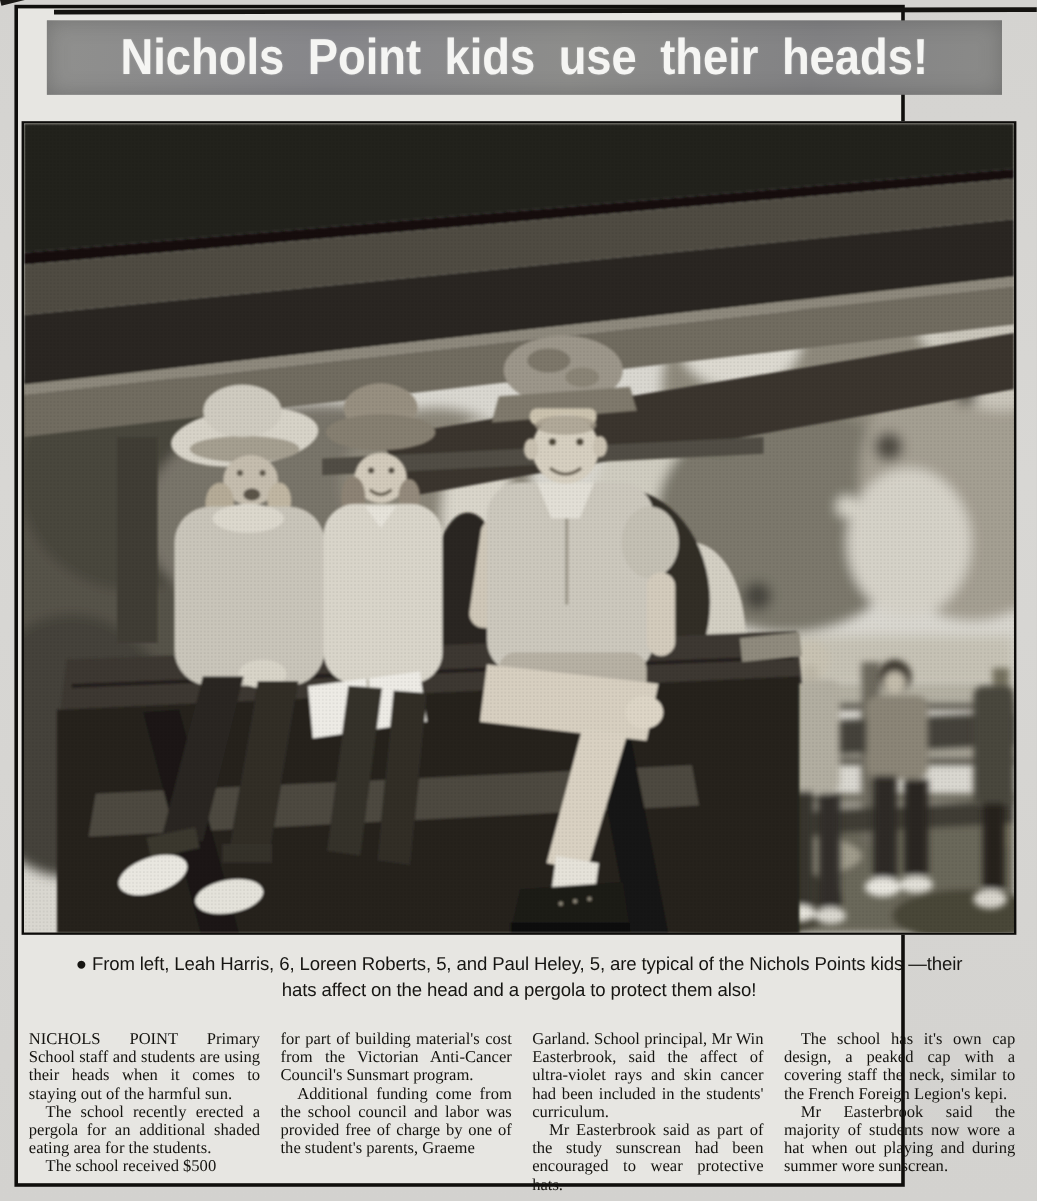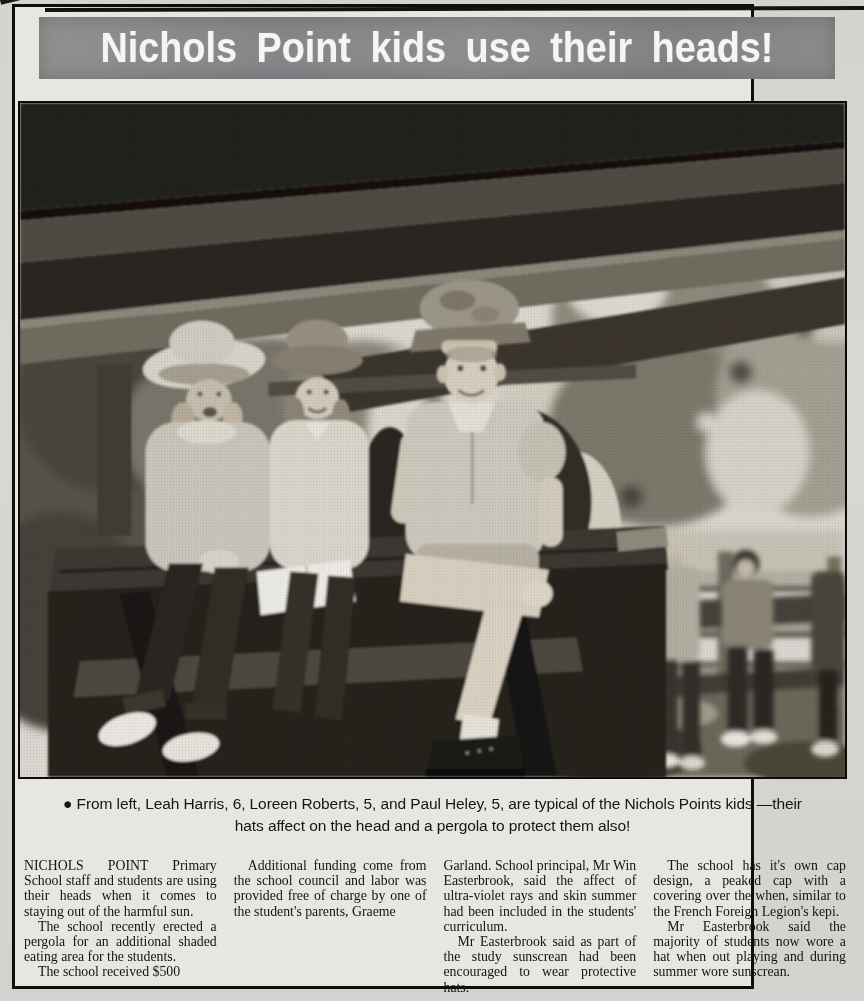--- a/index.html
+++ b/index.html
@@ -272,25 +272,26 @@
       <span>hats affect on the head and a pergola to protect them also!</span>
     </figcaption>
 
     <div class="columns-row">
       <div class="article-column">
         <p class="no-indent">NICHOLS POINT Primary School staff and students are using their heads when it comes to staying out of the harmful sun.</p>
         <p>The school recently erected a pergola for an additional shaded eating area for the students.</p>
         <p>The school received $500</p>
       </div>
       <div class="article-column">
+        <p class="no-indent">for part of building material's cost from the Victorian Anti-Cancer Council's Sunsmart program.</p>
         <p>Additional funding come from the school council and labor was provided free of charge by one of the student's parents, Graeme</p>
       </div>
       <div class="article-column">
-        <p class="no-indent">Garland. School principal, Mr Win Easterbrook, said the affect of ultra-violet rays and skin summer had been included in the students' curriculum.</p>
+        <p class="no-indent">Garland. School principal, Mr Win Easterbrook, said the affect of ultra-violet rays and skin cancer had been included in the students' curriculum.</p>
         <p>Mr Easterbrook said as part of the study sunscrean had been encouraged to wear protective hats.</p>
       </div>
       <div class="article-column">
-        <p>The school has it's own cap design, a peaked cap with a covering over the when, similar to the French Foreign Legion's kepi.</p>
+        <p>The school has it's own cap design, a peaked cap with a covering staff the neck, similar to the French Foreign Legion's kepi.</p>
         <p>Mr Easterbrook said the majority of students now wore a hat when out playing and during summer wore sunscrean.</p>
       </div>
     </div>
   </div>
 </div>
 
 </body></html>

